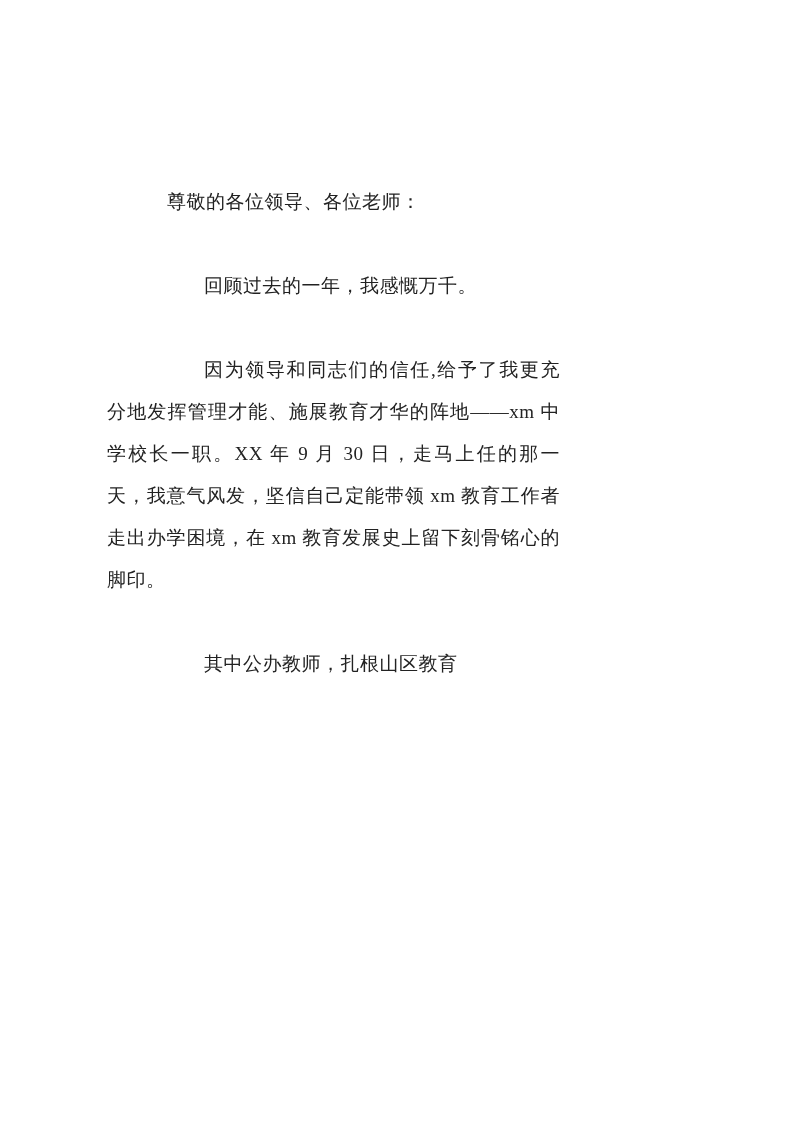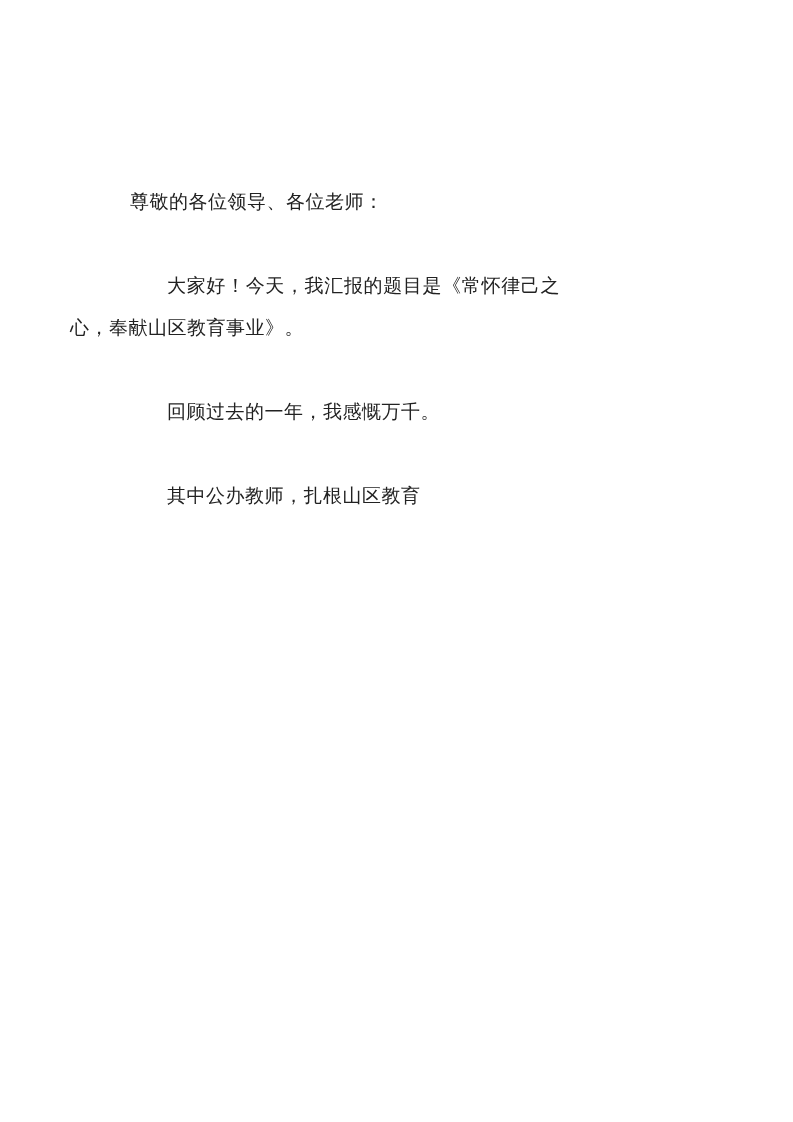--- a/index.html
+++ b/index.html
@@ -7,21 +7,21 @@
     padding: 0;
     background: #ffffff;
   }
   .page {
     position: relative;
     width: 656px;
     height: 1122px;
     background: #ffffff;
     overflow: hidden;
     box-sizing: border-box;
-    padding: 181px 96px 0 70px;
+    padding: 181px 96px 0 107px;
   }
   .doc-body {
     font-family: "Liberation Serif", "DejaVu Serif", serif;
     font-size: 19px;
     line-height: 42px;
     color: #222222;
     text-align: justify;
     letter-spacing: 0.5px;
   }
   .doc-body p {
@@ -33,17 +33,17 @@
   .doc-body p.indent-large {
     text-indent: 97px;
   }
 </style>
 </head>
 <body>
 
 <div class="page">
   <div class="doc-body">
     <p class="indent-small">尊敬的各位领导、各位老师：</p>
-    <p class="indent-large">大家好！今天，我汇报的题目是《常怀律己之心，奉献山区教育事业》。</p>
     <p class="indent-large">回顾过去的一年，我感慨万千。</p>
+    <p class="indent-large">因为领导和同志们的信任,给予了我更充分地发挥管理才能、施展教育才华的阵地——xm 中学校长一职。XX 年 9 月 30 日，走马上任的那一天，我意气风发，坚信自己定能带领 xm 教育工作者走出办学困境，在 xm 教育发展史上留下刻骨铭心的脚印。</p>
     <p class="indent-large">其中公办教师，扎根山区教育</p>
   </div>
 </div>
 
 </body></html>

